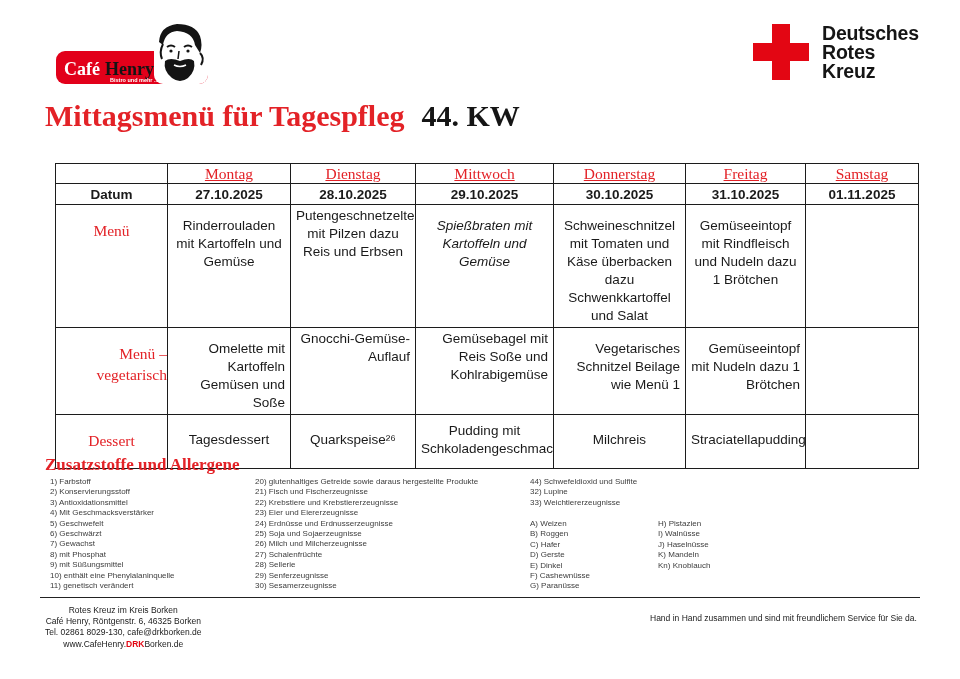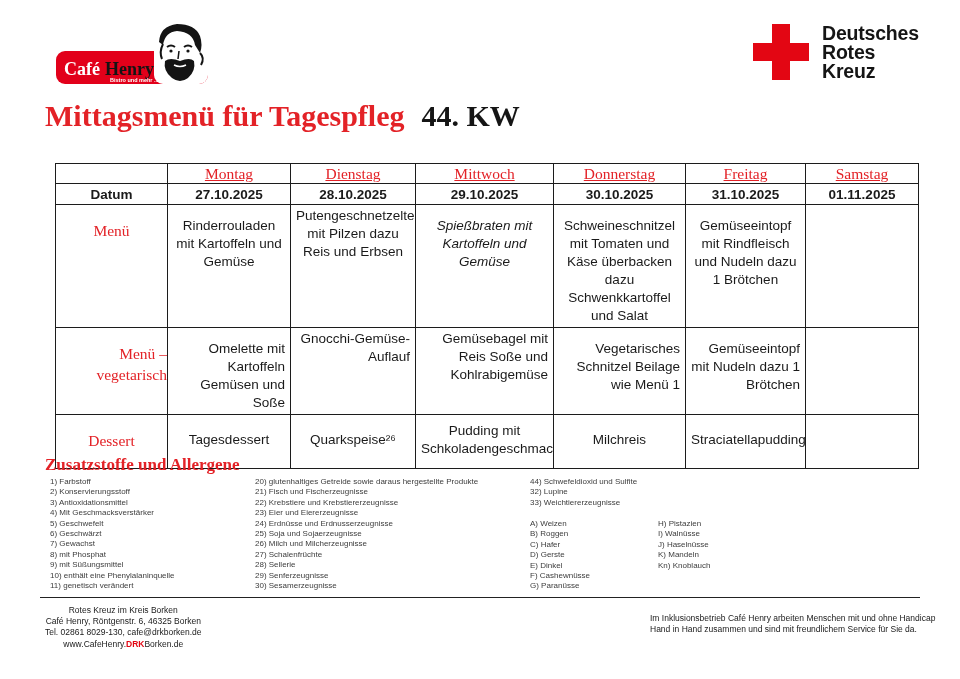--- a/index.html
+++ b/index.html
@@ -210,15 +210,14 @@
 <div class="footer-rule"></div>
 
 <div class="footer-left">
   <div>Rotes Kreuz im Kreis Borken</div>
   <div>Café Henry, Röntgenstr. 6, 46325 Borken</div>
   <div>Tel. 02861 8029-130, cafe@drkborken.de</div>
   <div><span>www.CafeHenry.</span><span class="red-inline">DRK</span><span>Borken.de</span></div>
 </div>
 
 <div class="footer-right">
-  <div>Im Inklusionsbetrieb Café Henry arbeiten Menschen mit und ohne Handicap</div>
   <div>Hand in Hand zusammen und sind mit freundlichem Service für Sie da.</div>
 </div>
 
 </body></html>

